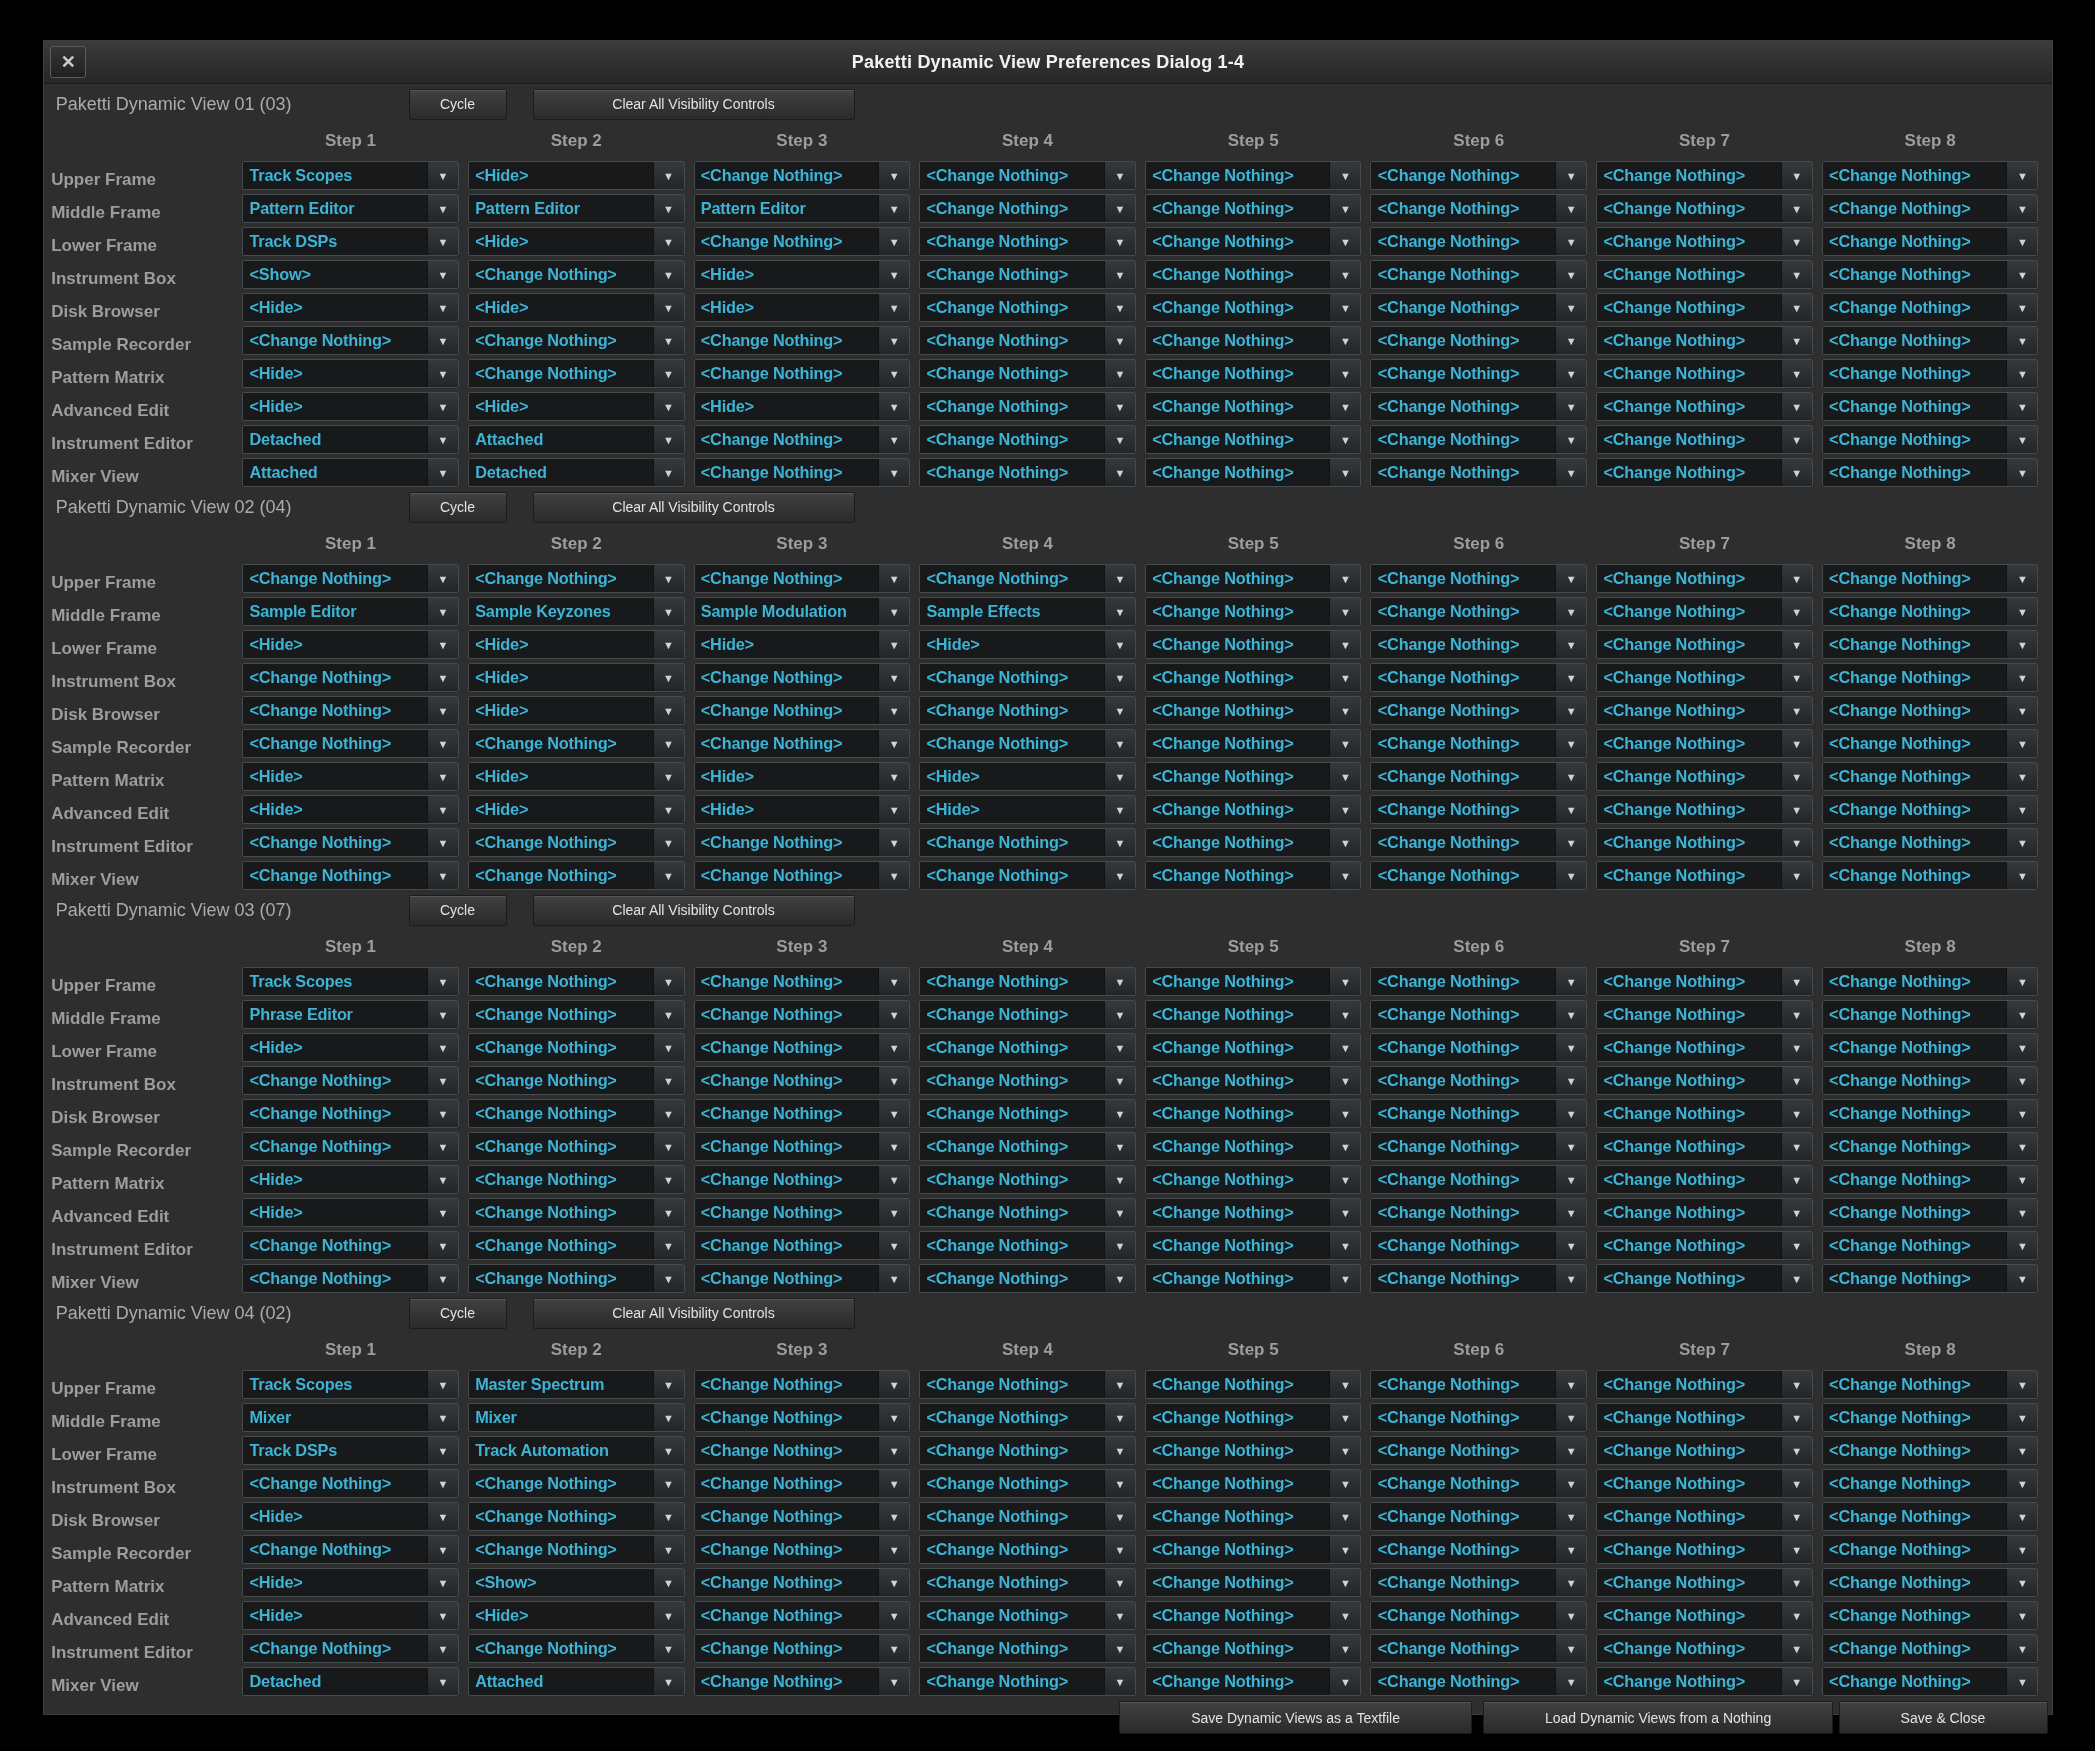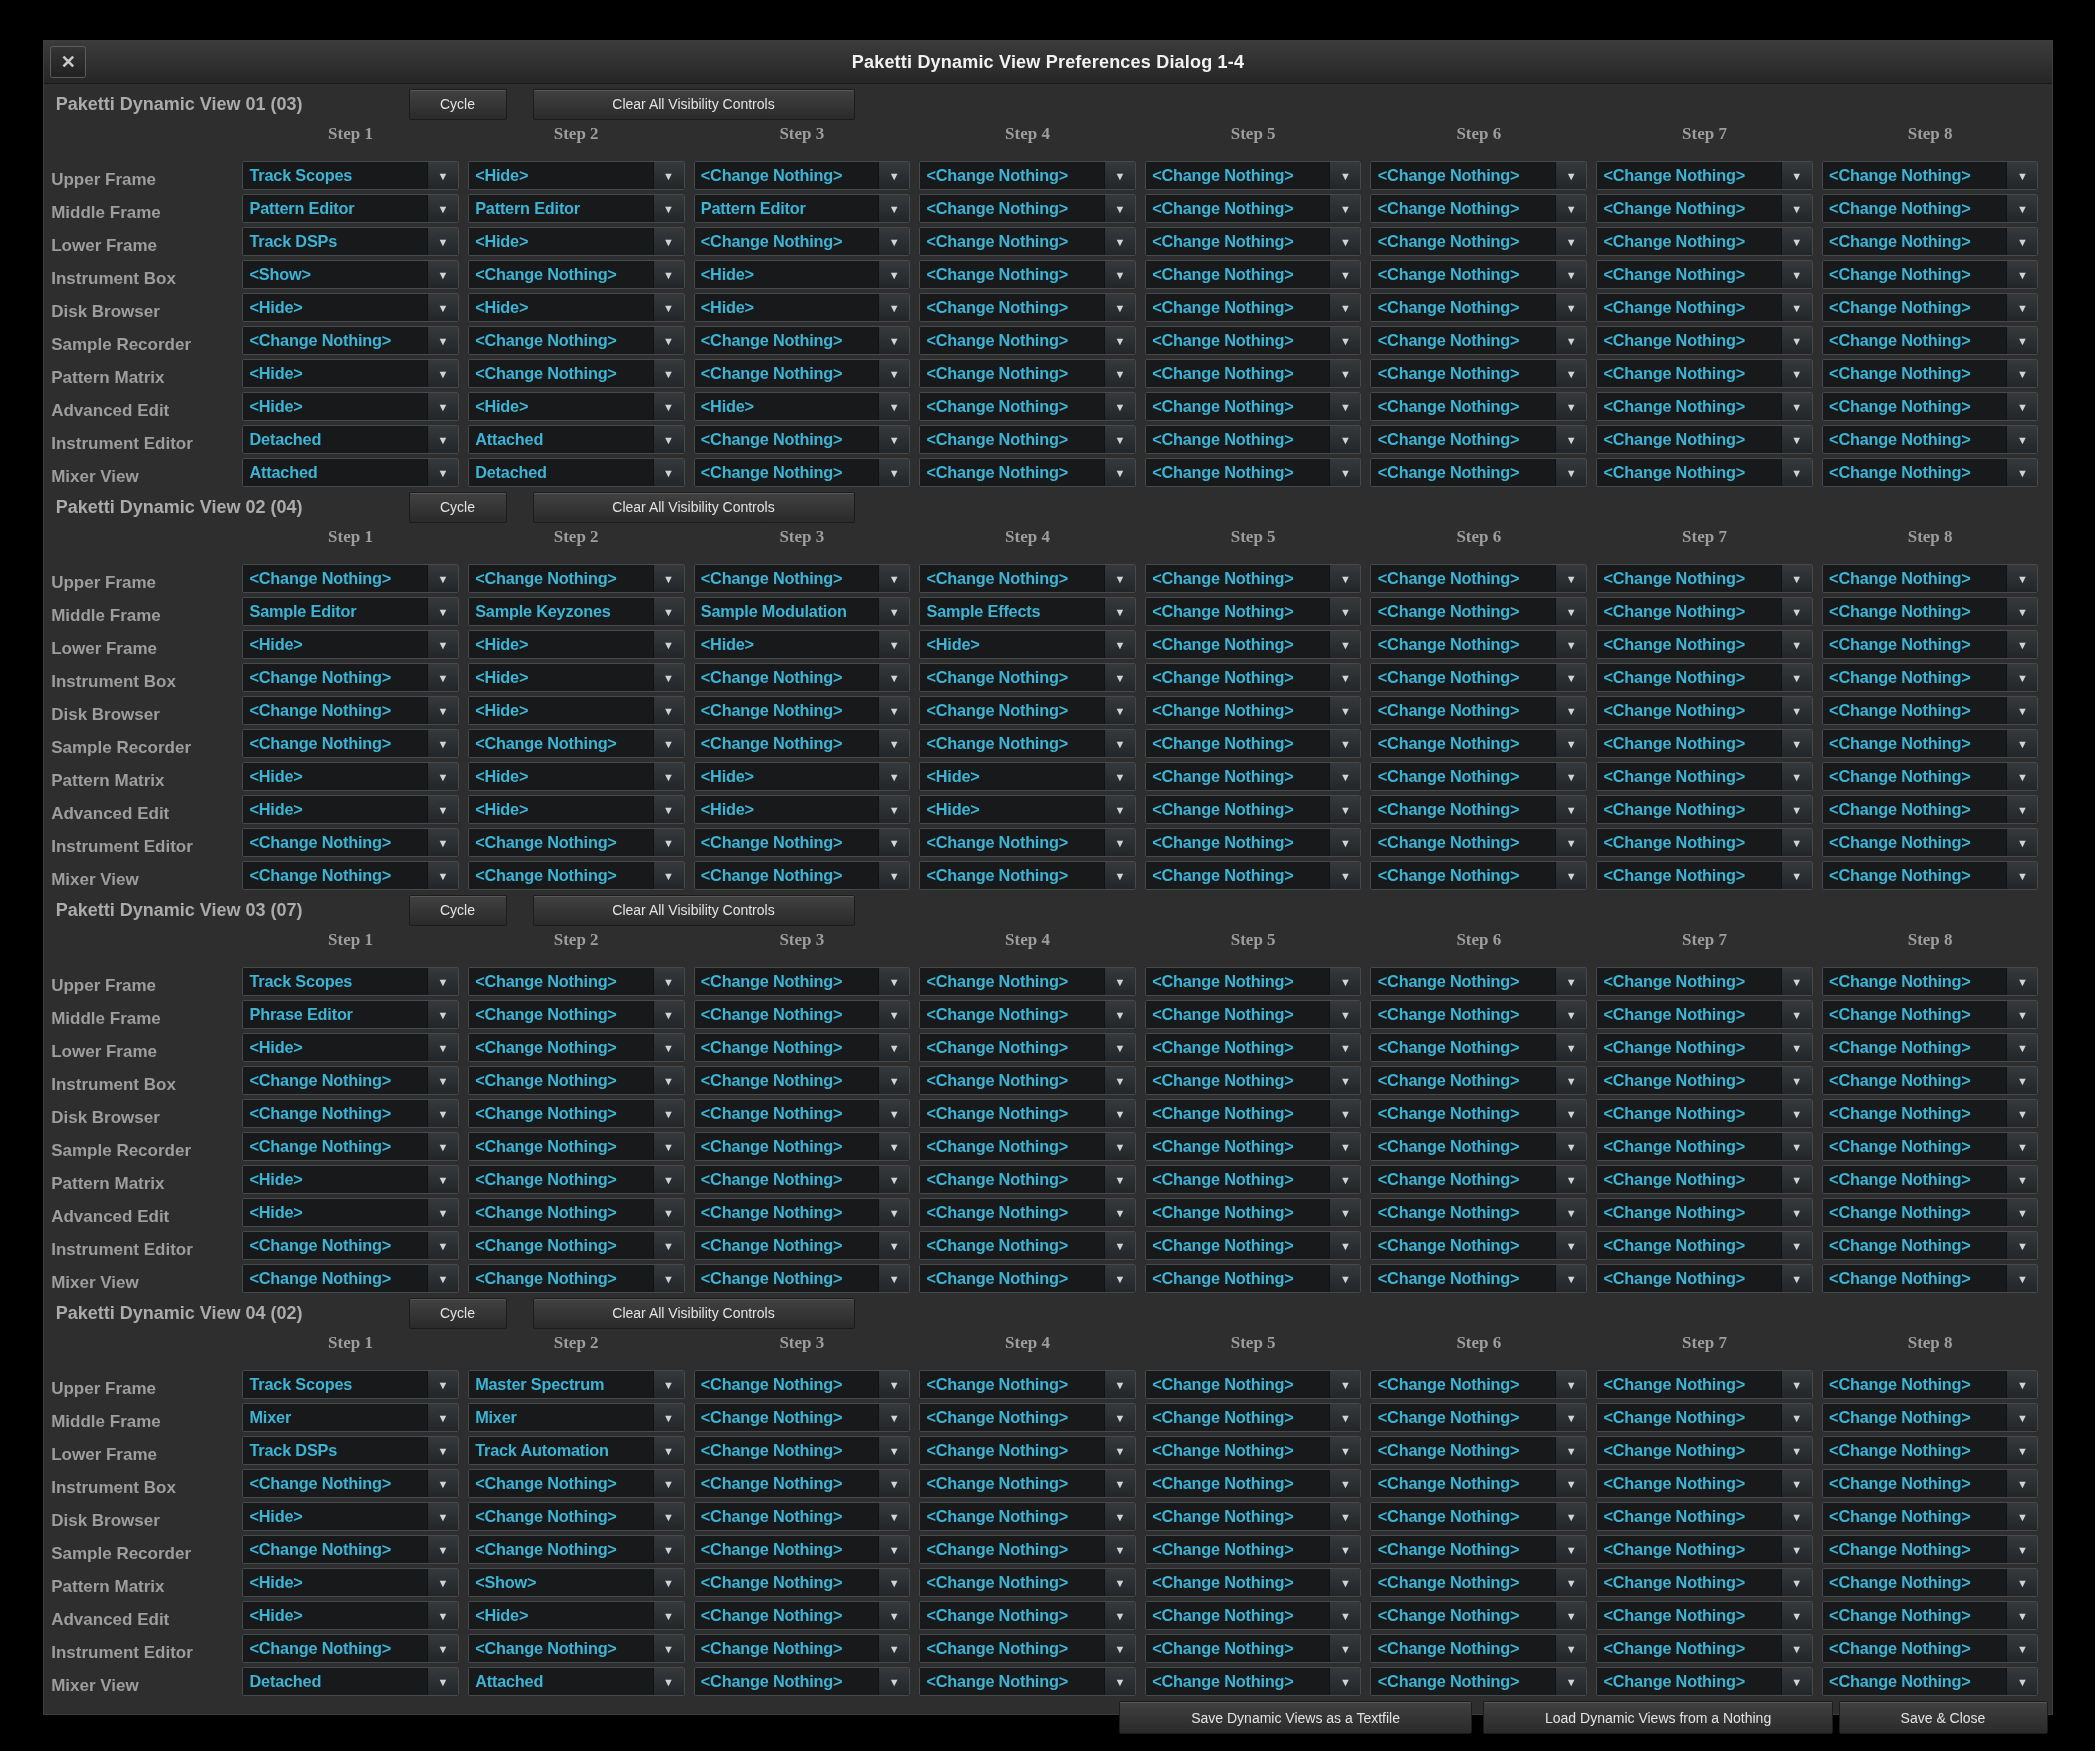--- a/index.html
+++ b/index.html
@@ -8,26 +8,26 @@
     border:0.9px solid #3c3c3c;box-sizing:border-box;}
   .titlebar{height:42px;background:linear-gradient(#3b3b3b,#262626);border-bottom:0.9px solid #1a1a1a;
     position:relative;display:flex;align-items:center;justify-content:center;}
   .title{color:#f2f2f2;font-weight:bold;font-size:18px;letter-spacing:0.2px;}
   .close-btn{position:absolute;left:6.3px;top:4.5px;width:36px;height:32px;
     background:linear-gradient(#353535,#212121);border:0.9px solid #5c5c5c;border-radius:2.7px;
     color:#c9c9c9;font-size:18px;font-weight:bold;display:flex;align-items:center;justify-content:center;
     cursor:pointer;padding:0;}
   .content{padding:0 4.5px;}
   .section-header{height:40px;display:flex;align-items:center;}
-  .section-title{width:360px;padding-left:7.2px;box-sizing:border-box;color:#ababab;font-weight:bold;font-size:18px;}
+  .section-title{width:360px;padding-left:7.2px;box-sizing:border-box;color:#ababab;font-weight:normal;font-size:18px;}
   .btn{background:linear-gradient(#414141,#2a2a2a);border:0.9px solid #1c1c1c;box-shadow:inset 0 0.9px 0 #585858;
     color:#e3e3e3;font-size:14px;border-radius:1.8px;font-family:Liberation Sans, sans-serif;cursor:pointer;}
   .cycle-btn{width:98px;height:31px;}
   .clear-btn{width:322px;height:31px;margin-left:26px;}
-  .step-header-row{height:33px;display:flex;font-family:Liberation Serif, serif;}
+  .step-header-row{height:33px;display:flex;align-items:center;}
   .spacer{width:194px;}
   .step-header{width:217px;margin-right:9px;text-align:center;color:#9d9d9d;font-weight:bold;font-size:17px;}
   .data-row{height:33px;display:flex;align-items:flex-end;}
   .row-label{width:194px;color:#9d9d9d;font-weight:bold;font-size:17px;padding-left:2.7px;box-sizing:border-box;
     white-space:nowrap;overflow:hidden;}
   .dropdown{width:217px;height:29px;margin-right:9px;background:#17191a;border:0.9px solid #454a4c;
     border-radius:1.8px;display:flex;align-items:stretch;box-sizing:border-box;overflow:hidden;cursor:pointer;}
   .dd-value{flex:1;color:#3db4d6;font-size:16.3px;font-weight:bold;letter-spacing:-0.2px;line-height:27px;
     padding-left:6.3px;white-space:nowrap;overflow:hidden;}
   .dd-arrow{width:30px;background:linear-gradient(#36393c,#232629);border-left:0.9px solid #101213;

